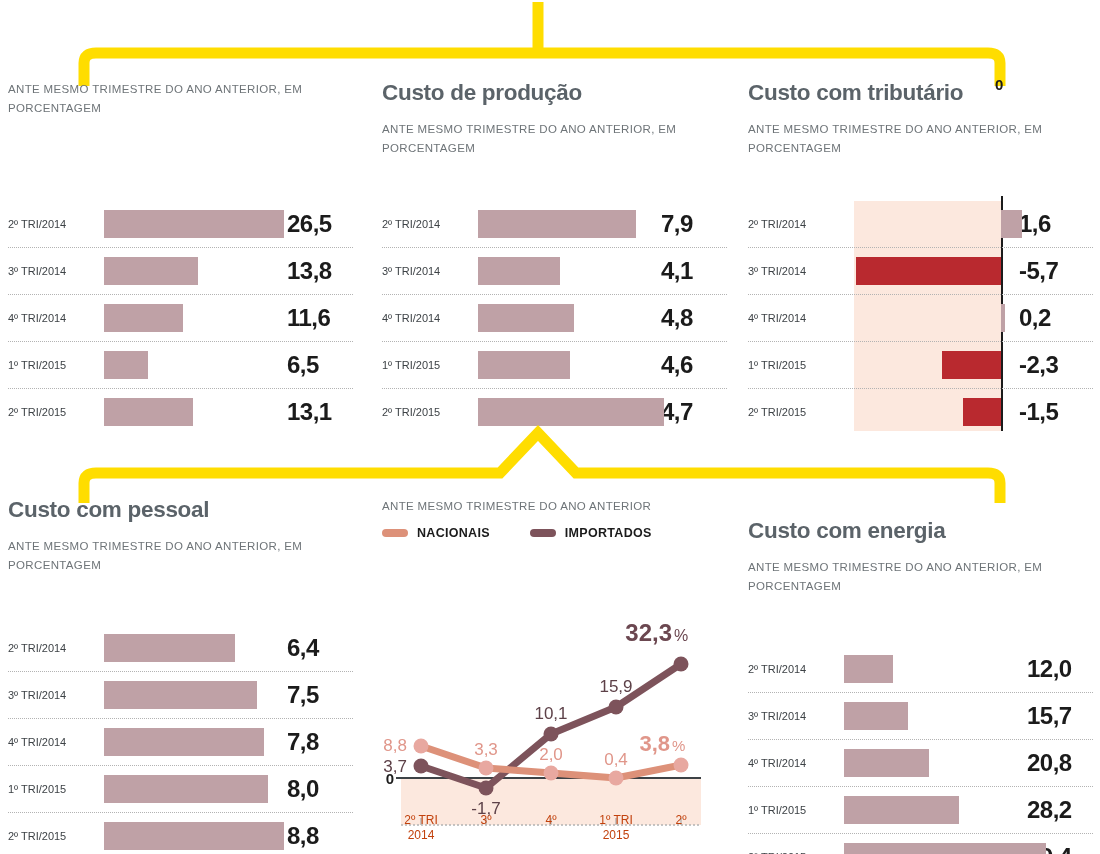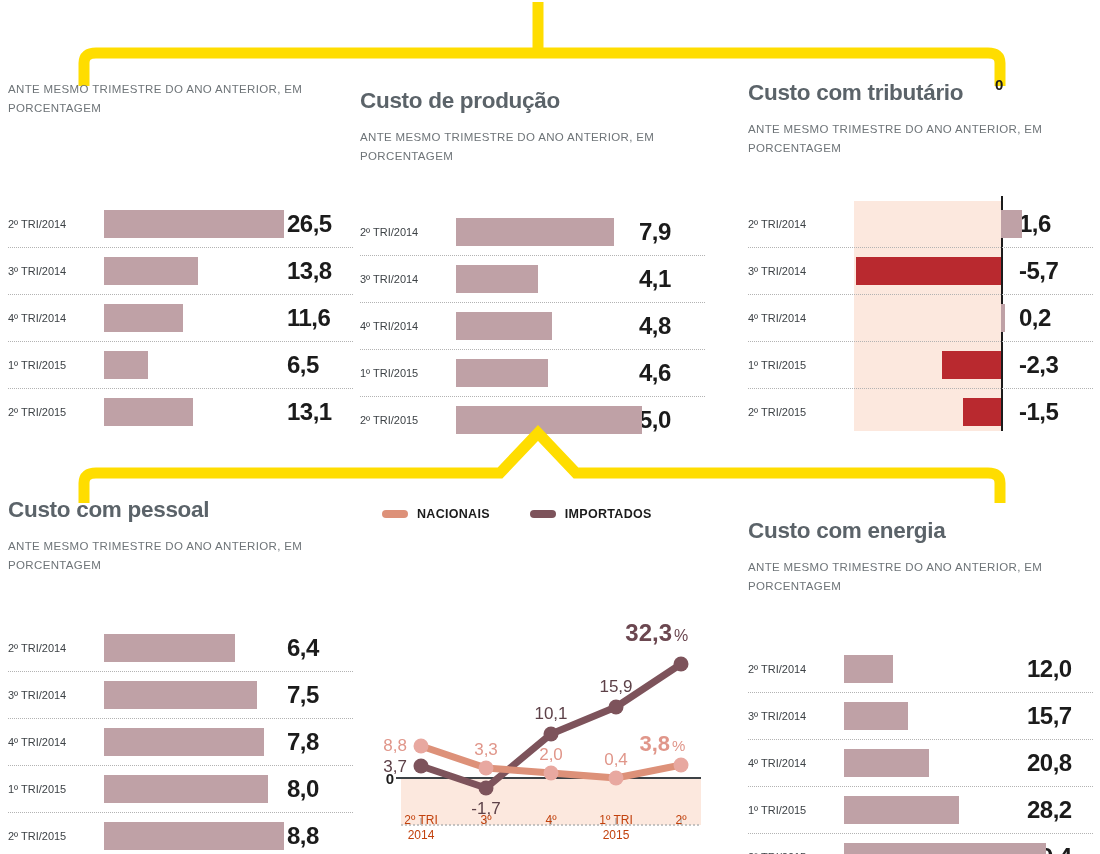--- a/index.html
+++ b/index.html
@@ -207,21 +207,21 @@
       <div class="bar-row">
         <span class="bar-label">2º TRI/2015</span>
         <span class="bar-track">
           <span class="bar-fill" style="width:89px;"></span>
         </span>
         <span class="bar-value">13,1</span>
       </div>
     </div>
   </div>
 
-  <div class="panel" style="left:360px; top:80px; width:345px; height:350px;margin-top:8px;">
+  <div class="panel" style="left:382px; top:80px; width:345px; height:350px;">
     <h2 class="panel-title">Custo de produção</h2>
     <p class="panel-subtitle" style="width:315px;">ANTE MESMO TRIMESTRE DO ANO ANTERIOR, EM PORCENTAGEM</p>
 
     <div class="bars" style="top:121px;">
       <div class="bar-row">
         <span class="bar-label">2º TRI/2014</span>
         <span class="bar-track">
           <span class="bar-fill" style="width:158px;"></span>
         </span>
         <span class="bar-value">7,9</span>
@@ -245,21 +245,21 @@
         <span class="bar-track">
           <span class="bar-fill" style="width:92px;"></span>
         </span>
         <span class="bar-value">4,6</span>
       </div>
       <div class="bar-row">
         <span class="bar-label">2º TRI/2015</span>
         <span class="bar-track">
           <span class="bar-fill" style="width:186px;"></span>
         </span>
-        <span class="bar-value">5,0</span>
+        <span class="bar-value">4,7</span>
       </div>
     </div>
   </div>
 
   <div class="panel panel-trib" style="left:748px; top:80px; width:345px; height:350px;">
     <h2 class="panel-title">Custo com tributário</h2>
     <p class="panel-subtitle" style="width:315px;">ANTE MESMO TRIMESTRE DO ANO ANTERIOR, EM PORCENTAGEM</p>
 
     <div class="neg-band" style="left:106px; top:121px; width:148px; height:230px;"></div>
     <div class="zero-line" style="left:253px; top:116px; height:235px;"></div>
@@ -350,20 +350,21 @@
         <span class="bar-label">2º TRI/2015</span>
         <span class="bar-track">
           <span class="bar-fill" style="width:180px;"></span>
         </span>
         <span class="bar-value">8,8</span>
       </div>
     </div>
   </div>
 
   <div class="panel" style="left:382px; top:497px; width:345px; height:357px;">
+    <p class="panel-subtitle" style="width:330px;">ANTE MESMO TRIMESTRE DO ANO ANTERIOR</p>
 
     <div class="legend">
       <div class="legend-item">
         <span class="legend-swatch" style="background:#dd9179;"></span>
         <span class="legend-label">NACIONAIS</span>
       </div>
       <div class="legend-item">
         <span class="legend-swatch" style="background:#7d535b;"></span>
         <span class="legend-label">IMPORTADOS</span>
       </div>

